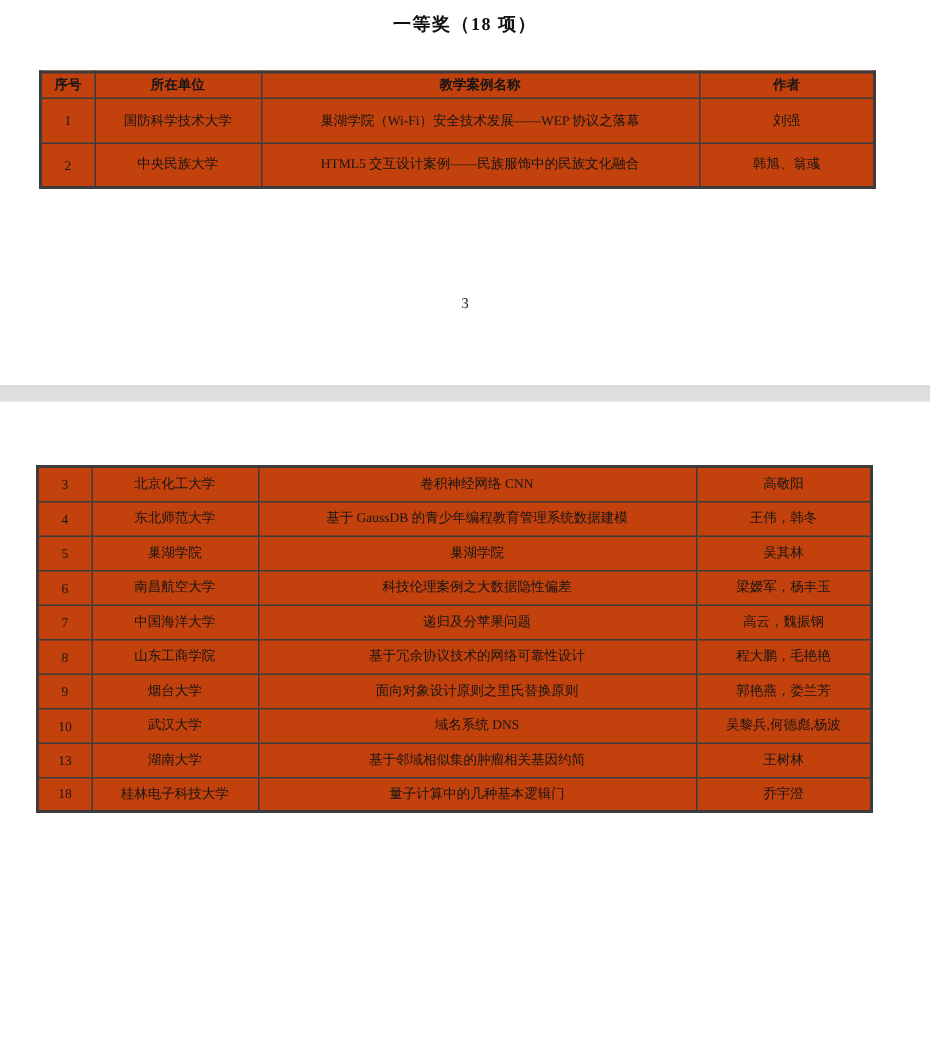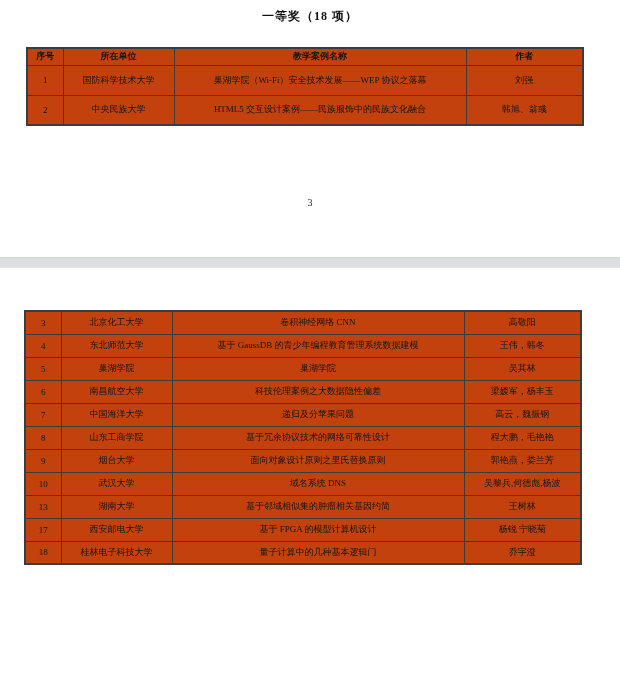--- a/index.html
+++ b/index.html
@@ -156,26 +156,20 @@
           <td>域名系统 DNS</td>
           <td>吴黎兵,何德彪,杨波</td>
         </tr>
         <tr>
           <td>13</td>
           <td>湖南大学</td>
           <td>基于邻域相似集的肿瘤相关基因约简</td>
           <td>王树林</td>
         </tr>
         <tr>
-          <td>17</td>
-          <td>西安邮电大学</td>
-          <td>基于 FPGA 的模型计算机设计</td>
-          <td>杨锐 宁晓菊</td>
-        </tr>
-        <tr>
           <td>18</td>
           <td>桂林电子科技大学</td>
           <td>量子计算中的几种基本逻辑门</td>
           <td>乔宇澄</td>
         </tr>
       </tbody>
   </table>
 
 </div>
 

